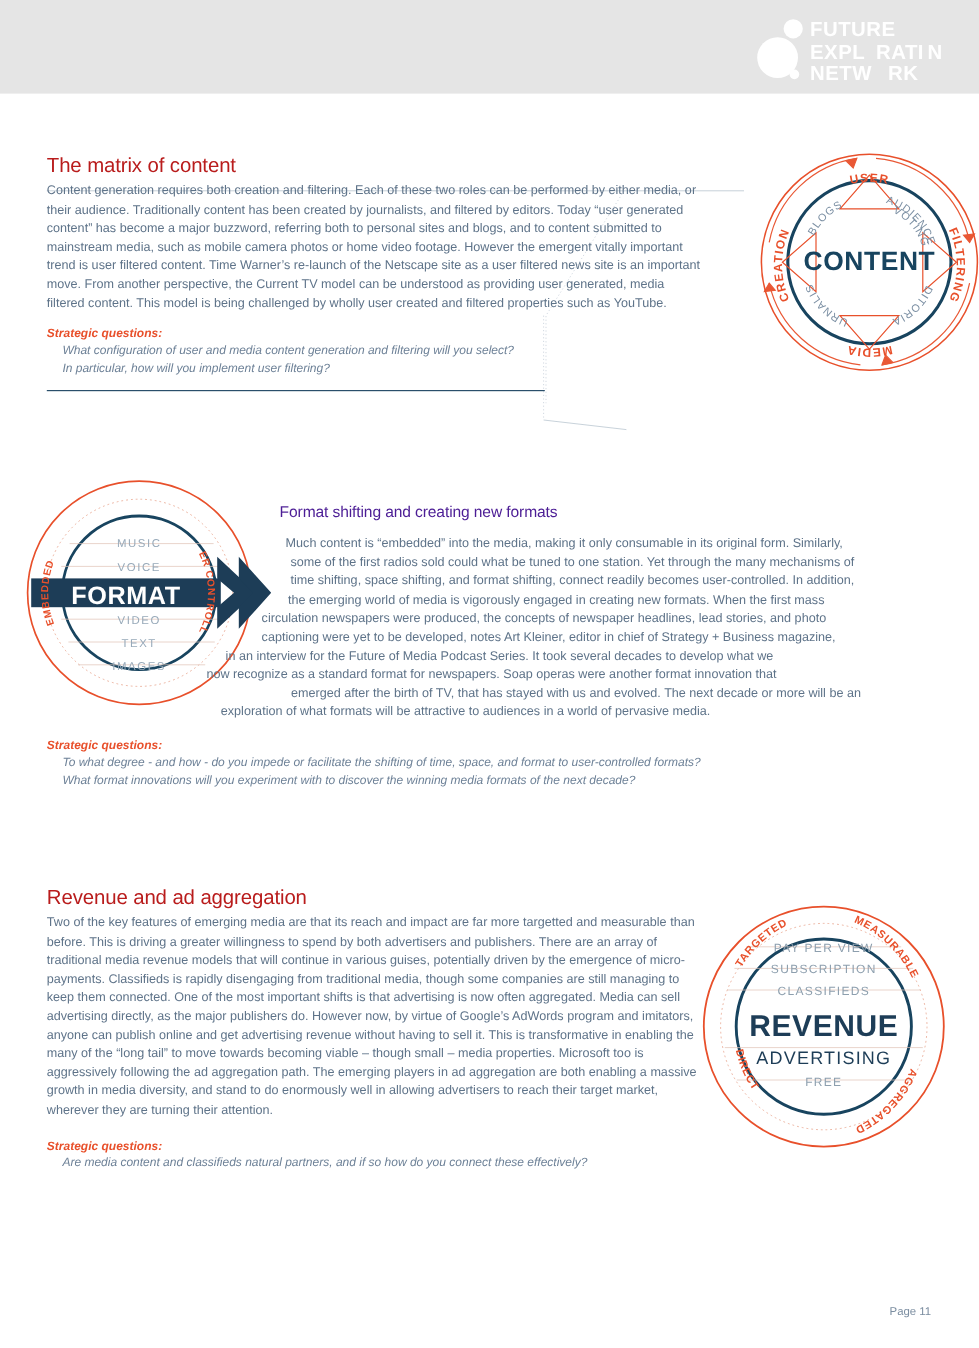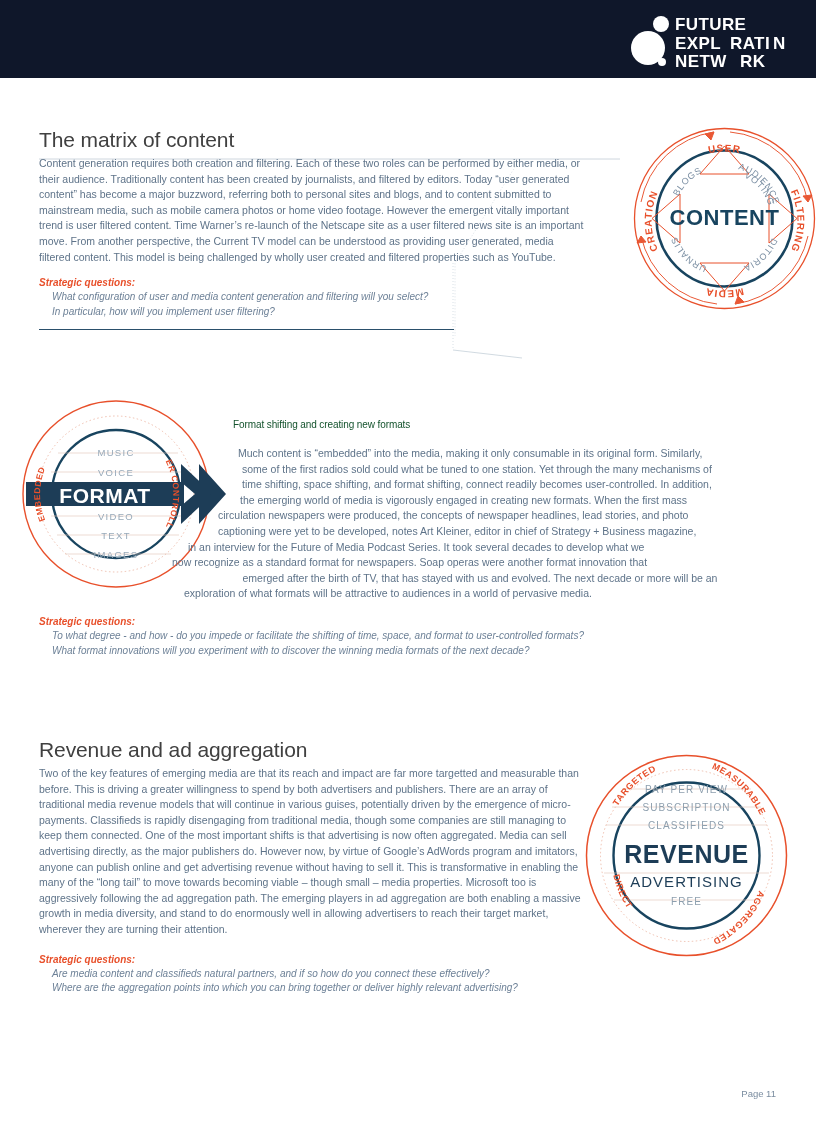--- a/index.html
+++ b/index.html
@@ -8,38 +8,38 @@
     background:#ffffff;
     font-family:"Liberation Sans","DejaVu Sans",sans-serif;
     color:#6b7f92;
     overflow:hidden;
     position:relative;
   }
 
   
   .header-band{
     position:absolute;left:0;top:0;width:816px;height:78px;
-    background:#0f172a;
+    background:#e5e5e5;
   }
   .logo{
     position:absolute;right:26px;top:12px;
     width:175px;height:56px;
   }
   .logo-svg{display:block;}
 
   
   .page{
     position:absolute;left:0;top:78px;width:816px;height:1045px;
   }
 
   h2.section-title{
     margin:0 0 4px 0;
-    font-size:21px;
+    font-size:17px;
     font-weight:normal;
-    color:#404040;
+    color:#b91c1c;
     letter-spacing:-0.1px;
   }
   p.body-text{
     margin:0;
     font-size:10.5px;
     line-height:15.6px;
     color:#5e7389;
   }
   .sq-label{
     font-size:10px;
@@ -80,21 +80,21 @@
 
   
   #sec-format{
     position:absolute;left:0;top:316px;width:816px;height:300px;
   }
   .format-diagram{
     position:absolute;left:13px;top:0px;width:213px;height:200px;
   }
   #sec-format .fmt-title{
     position:absolute;left:233px;top:25px;
-    font-size:10px;color:#14532d;
+    font-size:13px;color:#4c1d95;
   }
   .wrap-text{
     position:absolute;left:150px;top:52px;width:660px;
     font-size:10.5px;line-height:15.6px;color:#5e7389;
   }
   .wrap-text .l{display:block;white-space:nowrap;}
   .wrap-text .l.i1{padding-left:88px;}
   .wrap-text .l.i2{padding-left:92px;}
   .wrap-text .l.i3{padding-left:92px;}
   .wrap-text .l.i4{padding-left:90px;}
@@ -354,21 +354,20 @@
         </text>
       </svg>
     </div>
 
     <div class="col-text">
       <h2 class="section-title">Revenue and ad aggregation</h2>
       <p class="body-text">Two of the key features of emerging media are that its reach and impact are far more targetted and measurable than before. This is driving a greater willingness to spend by both advertisers and publishers. There are an array of traditional media revenue models that will continue in various guises, potentially driven by the emergence of micro-payments. Classifieds is rapidly disengaging from traditional media, though some companies are still managing to keep them connected. One of the most important shifts is that advertising is now often aggregated. Media can sell advertising directly, as the major publishers do. However now, by virtue of Google’s AdWords program and imitators, anyone can publish online and get advertising revenue without having to sell it. This is transformative in enabling the many of the “long tail” to move towards becoming viable – though small – media properties. Microsoft too is aggressively following the ad aggregation path. The emerging players in ad aggregation are both enabling a massive growth in media diversity, and stand to do enormously well in allowing advertisers to reach their target market, wherever they are turning their attention.</p>
       <div class="sq-block">
         <div class="sq-label">Strategic questions:</div>
         <div class="sq-line">Are media content and classifieds natural partners, and if so how do you connect these effectively?</div>
-        <div class="sq-line">Where are the aggregation points into which you can bring together or deliver highly relevant advertising?</div>
       </div>
     </div>
   </div>
 
   <div class="footer">
     <span>Page 11</span>
   </div>
 
 </div>
 

